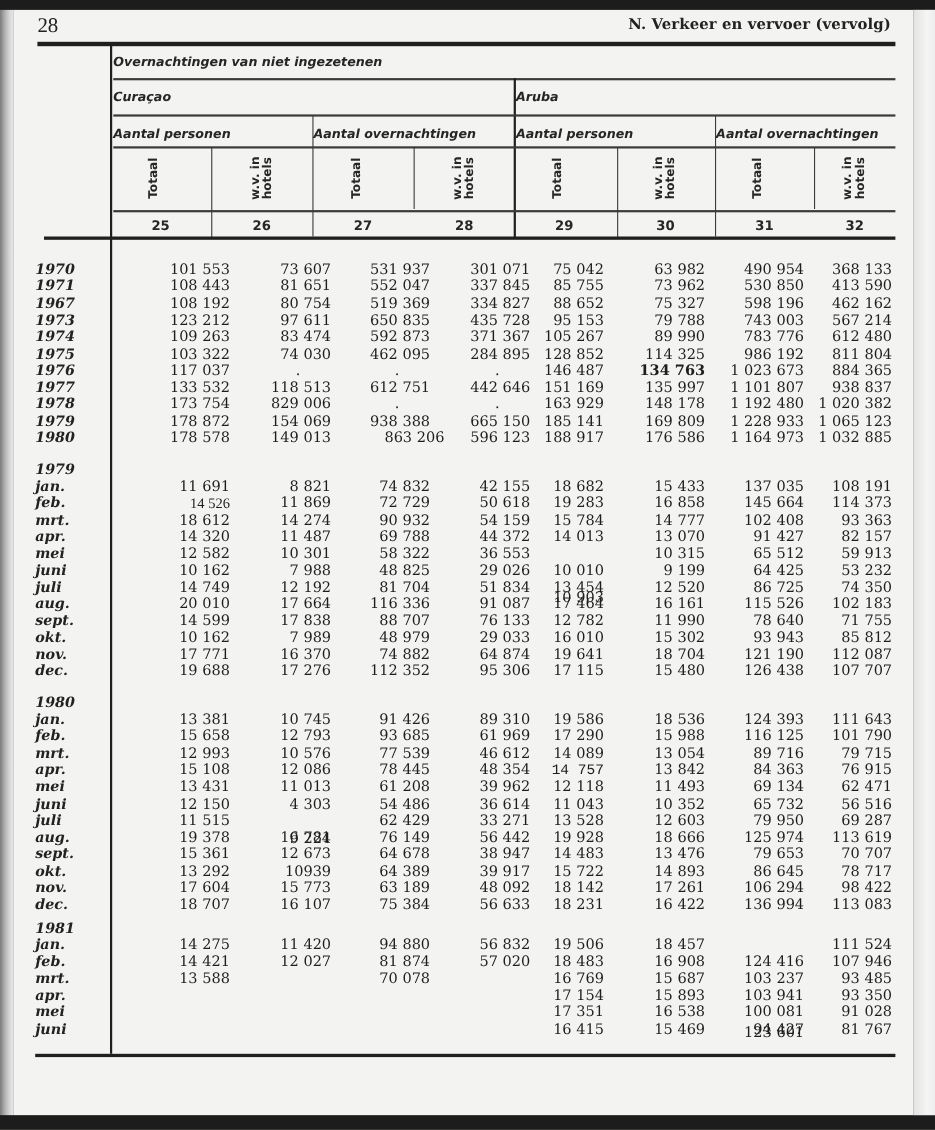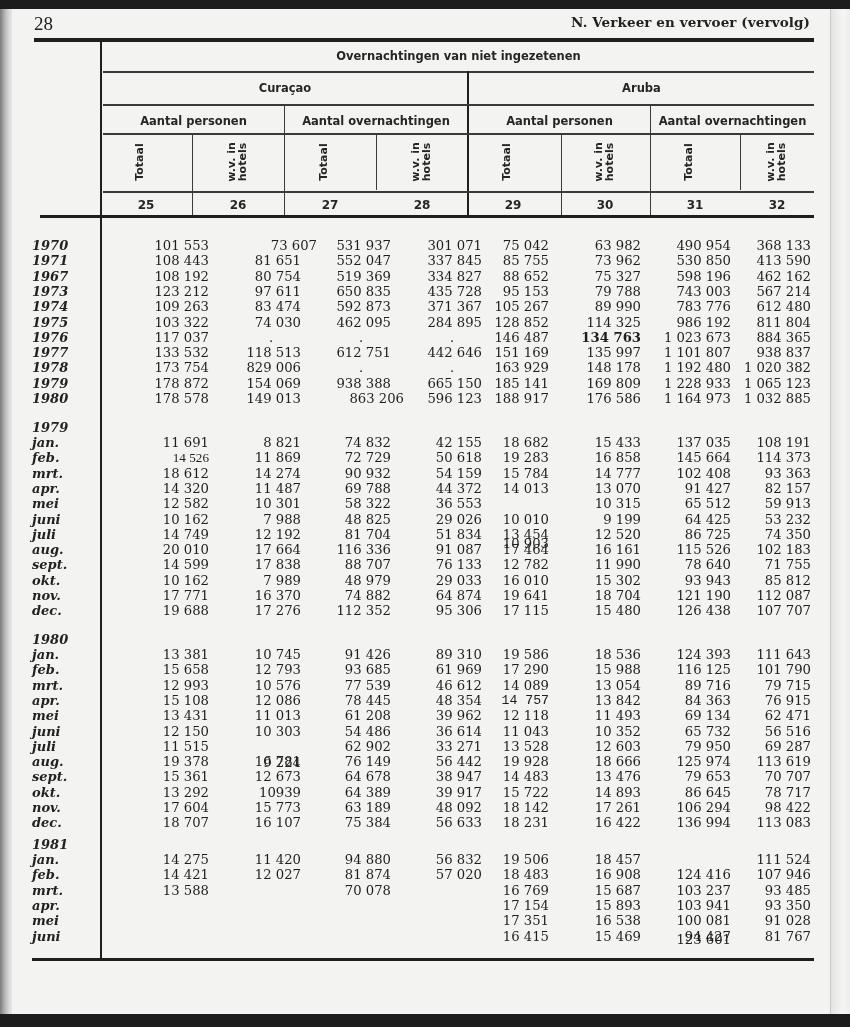--- a/index.html
+++ b/index.html
@@ -20,21 +20,21 @@
     }
     .rightedge { position: absolute; left: 830px; top: 9px; width: 20px; height: 1005px;
       background: linear-gradient(90deg, #e4e4e2 0%, #f5f5f4 60%, #ececec 100%); border-left: 1px solid #c9c9c9; }
 
     .pagenum { position: absolute; left: 34px; top: 13px; font-family: "Liberation Serif", serif; font-size: 19px; color: #222; }
     .runhead { position: absolute; right: 40px; top: 14px; font-family: "DejaVu Serif", serif; font-weight: bold; font-size: 13.5px; color: #222; letter-spacing: 0.1px; }
 
     .rule { position: absolute; background: #1f1f1f; }
     .thin { position: absolute; background: #3a3a3a; }
 
-    .hdr { position: absolute; font-family: "DejaVu Sans", sans-serif; font-weight: bold; color: #262626; font-size: 11.5px; text-align: center; white-space: nowrap; }
+    .hdr { position: absolute; font-family: "DejaVu Sans", sans-serif; font-weight: bold; color: #262626; font-size: 11.5px; text-align: left; white-space: nowrap; font-style: italic; }
     .vhdr { position: absolute; font-family: "DejaVu Sans", sans-serif; font-weight: bold; font-size: 11px; color: #262626;
       transform: rotate(-90deg); transform-origin: center center; text-align: center; line-height: 11px; white-space: pre; }
     .colno { position: absolute; font-family: "DejaVu Sans", sans-serif; font-weight: bold; font-size: 12px; color: #262626; text-align: center; width: 40px; }
 
     .label { position: absolute; left: 32px; font-family: "DejaVu Serif", serif; font-style: italic; font-weight: bold; font-size: 13px; color: #222; white-space: nowrap; }
     .num { position: absolute; font-family: "DejaVu Serif", serif; font-size: 13.2px; color: #1e1e1e; text-align: right; white-space: pre; width: 90px; }
   </style>
 </head>
 <body>
 
@@ -91,21 +91,21 @@
     <div class="colno" style="left: 310px; top: 198px;">27</div>
     <div class="colno" style="left: 402px; top: 198px;">28</div>
     <div class="colno" style="left: 493px; top: 198px;">29</div>
     <div class="colno" style="left: 585px; top: 198px;">30</div>
     <div class="colno" style="left: 675px; top: 198px;">31</div>
     <div class="colno" style="left: 757px; top: 198px;">32</div>
   </div>
 <div id="body-rows">
     <div class="label" style="top: 238px;">1970</div>
     <div class="num" style="left: 119px; top: 238px;">101 553</div>
-    <div class="num" style="left: 227px; top: 238px;">73 607</div>
+    <div class="num" style="left: 211px; top: 238px;">73 607</div>
     <div class="num" style="left: 301px; top: 238px;">531 937</div>
     <div class="num" style="left: 392px; top: 238px;">301 071</div>
     <div class="num" style="left: 459px; top: 238px;">75 042</div>
     <div class="num" style="left: 551px; top: 238px;">63 982</div>
     <div class="num" style="left: 641px; top: 238px;">490 954</div>
     <div class="num" style="left: 721px; top: 238px;">368 133</div>
     <div class="label" style="top: 253.3px;">1971</div>
     <div class="num" style="left: 119px; top: 253.3px;">108 443</div>
     <div class="num" style="left: 211px; top: 253.3px;">81 651</div>
     <div class="num" style="left: 301px; top: 253.3px;">552 047</div>
@@ -345,31 +345,31 @@
     <div class="num" style="left: 119px; top: 708.2px;">13 431</div>
     <div class="num" style="left: 211px; top: 708.2px;">11 013</div>
     <div class="num" style="left: 301px; top: 708.2px;">61 208</div>
     <div class="num" style="left: 392px; top: 708.2px;">39 962</div>
     <div class="num" style="left: 459px; top: 708.2px;">12 118</div>
     <div class="num" style="left: 551px; top: 708.2px;">11 493</div>
     <div class="num" style="left: 641px; top: 708.2px;">69 134</div>
     <div class="num" style="left: 721px; top: 708.2px;">62 471</div>
     <div class="label" style="top: 723.5px;">juni</div>
     <div class="num" style="left: 119px; top: 723.5px;">12 150</div>
-    <div class="num" style="left: 211px; top: 723.5px;">10 303</div>
+    <div class="num" style="left: 211px; top: 723.5px;">4 303</div>
     <div class="num" style="left: 301px; top: 723.5px;">54 486</div>
     <div class="num" style="left: 392px; top: 723.5px;">36 614</div>
     <div class="num" style="left: 459px; top: 723.5px;">11 043</div>
     <div class="num" style="left: 551px; top: 723.5px;">10 352</div>
     <div class="num" style="left: 641px; top: 723.5px;">65 732</div>
     <div class="num" style="left: 721px; top: 723.5px;">56 516</div>
     <div class="label" style="top: 738.8px;">juli</div>
     <div class="num" style="left: 119px; top: 738.8px;">11 515</div>
     <div class="num" style="left: 211px; top: 755px;">9 224</div>
-    <div class="num" style="left: 301px; top: 738.8px;">62 902</div>
+    <div class="num" style="left: 301px; top: 738.8px;">62 429</div>
     <div class="num" style="left: 392px; top: 738.8px;">33 271</div>
     <div class="num" style="left: 459px; top: 738.8px;">13 528</div>
     <div class="num" style="left: 551px; top: 738.8px;">12 603</div>
     <div class="num" style="left: 641px; top: 738.8px;">79 950</div>
     <div class="num" style="left: 721px; top: 738.8px;">69 287</div>
     <div class="label" style="top: 754.1px;">aug.</div>
     <div class="num" style="left: 119px; top: 754.1px;">19 378</div>
     <div class="num" style="left: 211px; top: 754.1px;">16 781</div>
     <div class="num" style="left: 301px; top: 754.1px;">76 149</div>
     <div class="num" style="left: 392px; top: 754.1px;">56 442</div>

